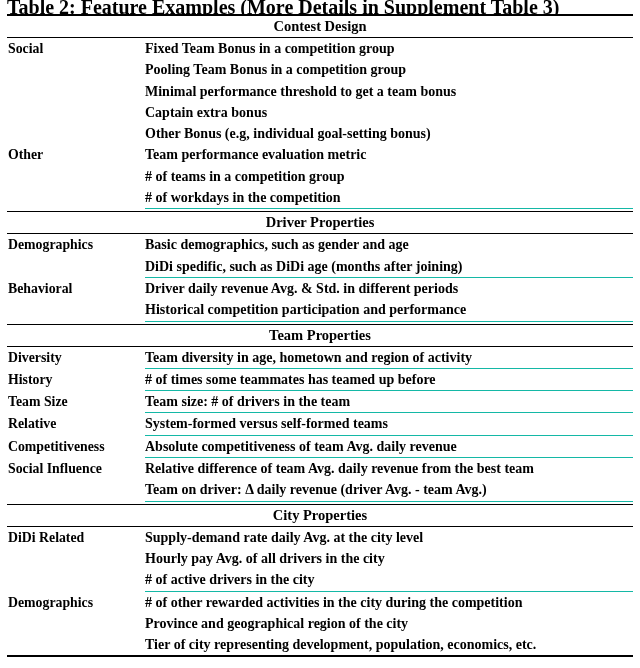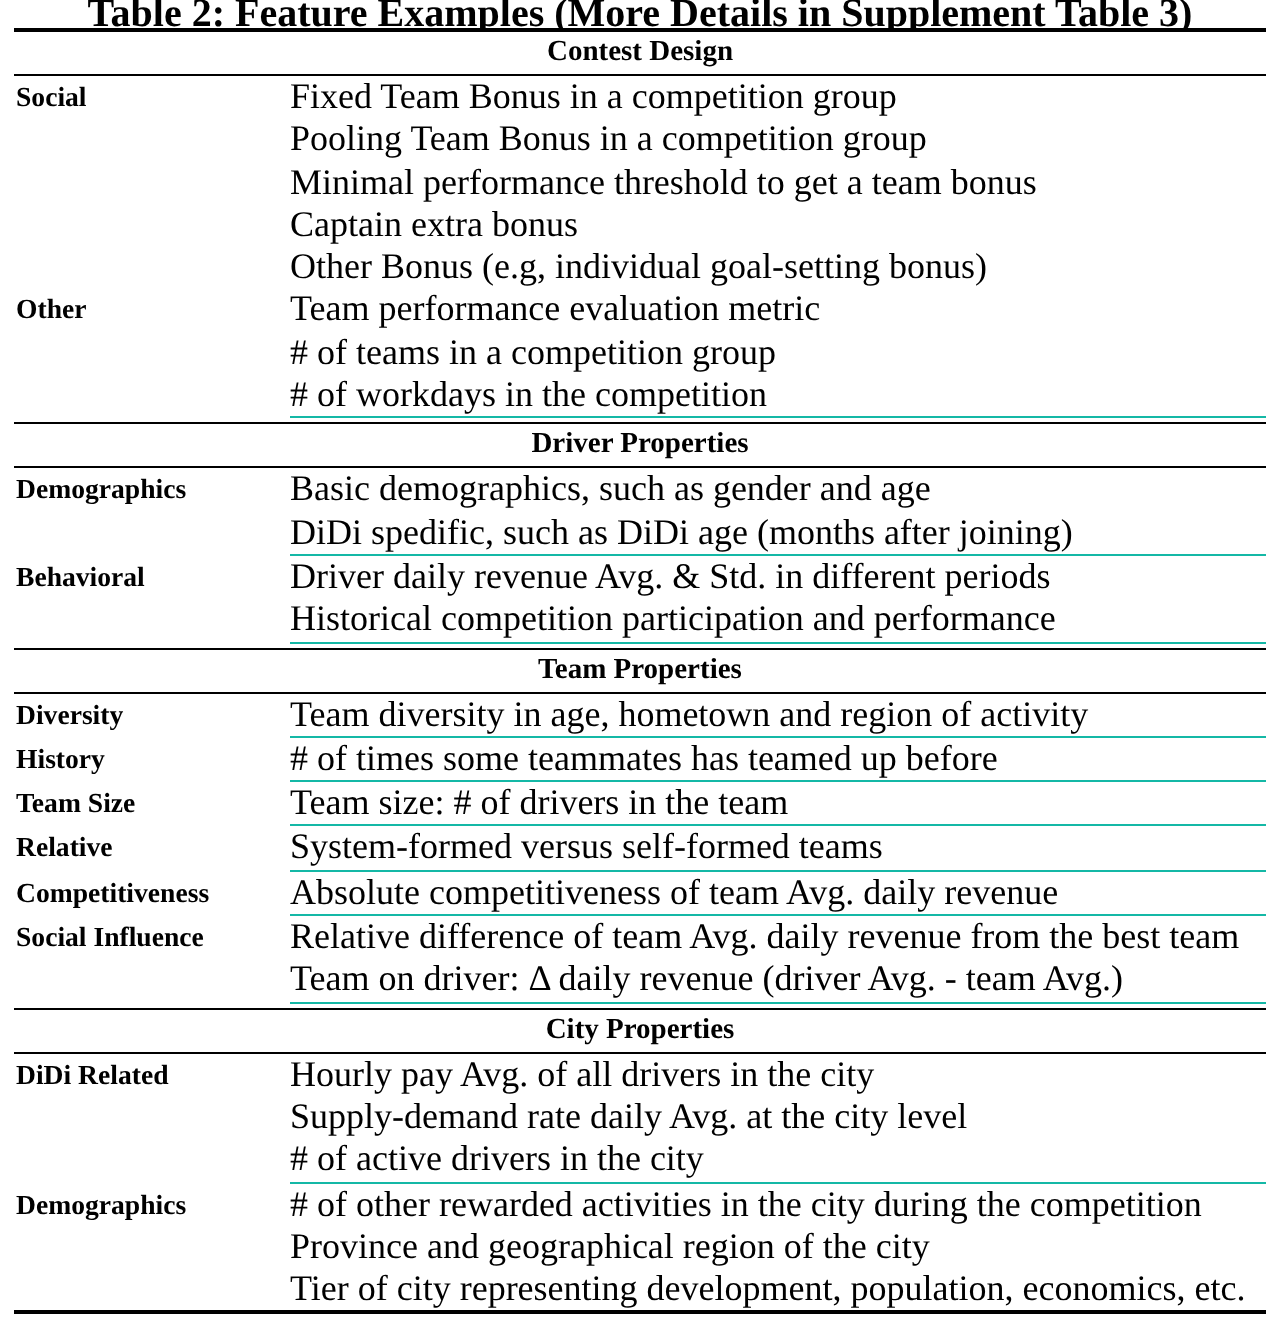--- a/index.html
+++ b/index.html
@@ -5,21 +5,21 @@
   * { margin: 0; padding: 0; box-sizing: border-box; }
   html, body { background: #ffffff; }
   body {
     width: 640px; height: 668px; overflow: hidden;
     font-family: "Liberation Serif", serif; color: #000;
   }
   .page { padding: 0 7px; }
 
   
   .caption {
-    height: 14px; overflow: hidden; text-align: center;
+    height: 14px; overflow: hidden; 
   }
   .caption span {
     display: inline-block; font-weight: bold; font-size: 20px;
     line-height: 22px; margin-top: -8px; white-space: nowrap;
   }
 
   .feature-table { border-bottom: 2.5px solid #000; }
 
   .section-header {
     text-align: center; font-weight: bold; font-size: 14.5px;
@@ -35,22 +35,22 @@
   }
   .group[data-align="top"] .label { align-items: flex-start; }
   .group[data-align="center"] .label { align-items: flex-start; }
   .group .label span {
     font-weight: bold; font-size: 13.8px; line-height: 21.3px; white-space: nowrap;
   }
   .group .rows { flex: 1 1 auto; min-width: 0; }
   .group.rule-after .rows { border-bottom: 1px solid #14b8a6; }
 
   .row {
-    height: 21.3px; line-height: 21.3px; font-size: 18px;
-    white-space: nowrap; overflow: hidden;
+    height: 21.3px; line-height: 21.3px; font-size: 14px;
+    white-space: nowrap; overflow: hidden; font-weight: bold;
   }
 </style>
 </head>
 <body>
 
 <div class="page">
   <div class="caption">
     <span>Table 2: Feature Examples (More Details in Supplement Table 3)</span>
   </div>
   <div class="feature-table" id="table-root">
@@ -179,24 +179,24 @@
   </div>
 
   <div class="section">
     <div class="section-header">City Properties</div>
     <div class="groups">
   <div class="group rule-after" data-align="top">
     <div class="label">
       <span>DiDi Related</span>
     </div>
     <div class="rows">
+  <div class="row">Supply-demand rate daily Avg. at the city level</div>
+
   <div class="row">Hourly pay Avg. of all drivers in the city</div>
 
-  <div class="row">Supply-demand rate daily Avg. at the city level</div>
-
   <div class="row"># of active drivers in the city</div>
 </div>
   </div>
 
   <div class="group" data-align="center">
     <div class="label">
       <span>Demographics</span>
     </div>
     <div class="rows">
   <div class="row"># of other rewarded activities in the city during the competition</div>

